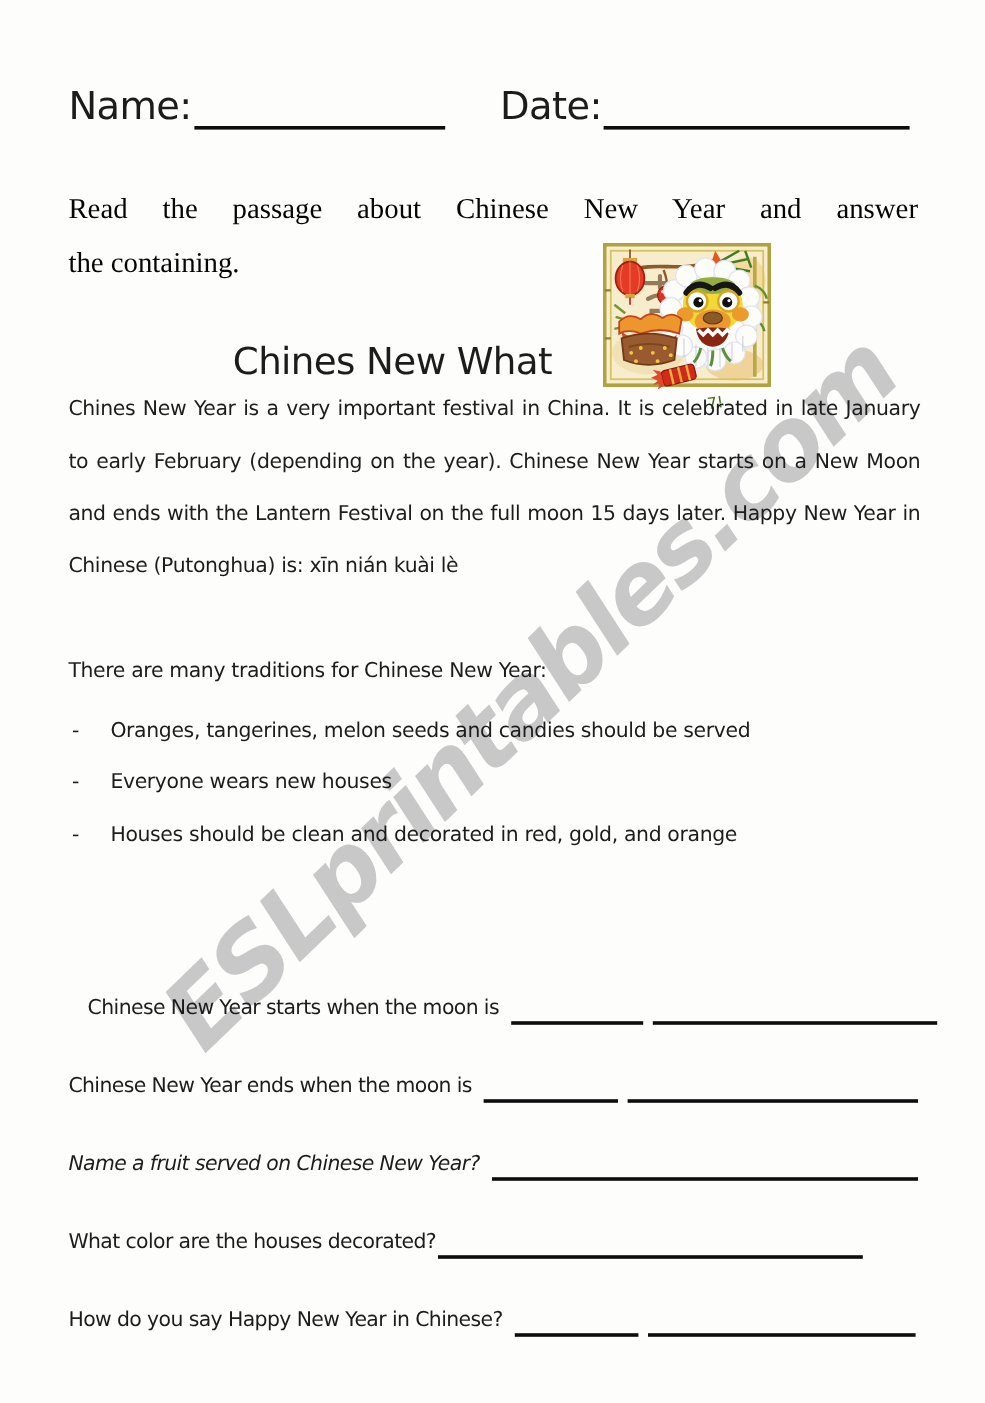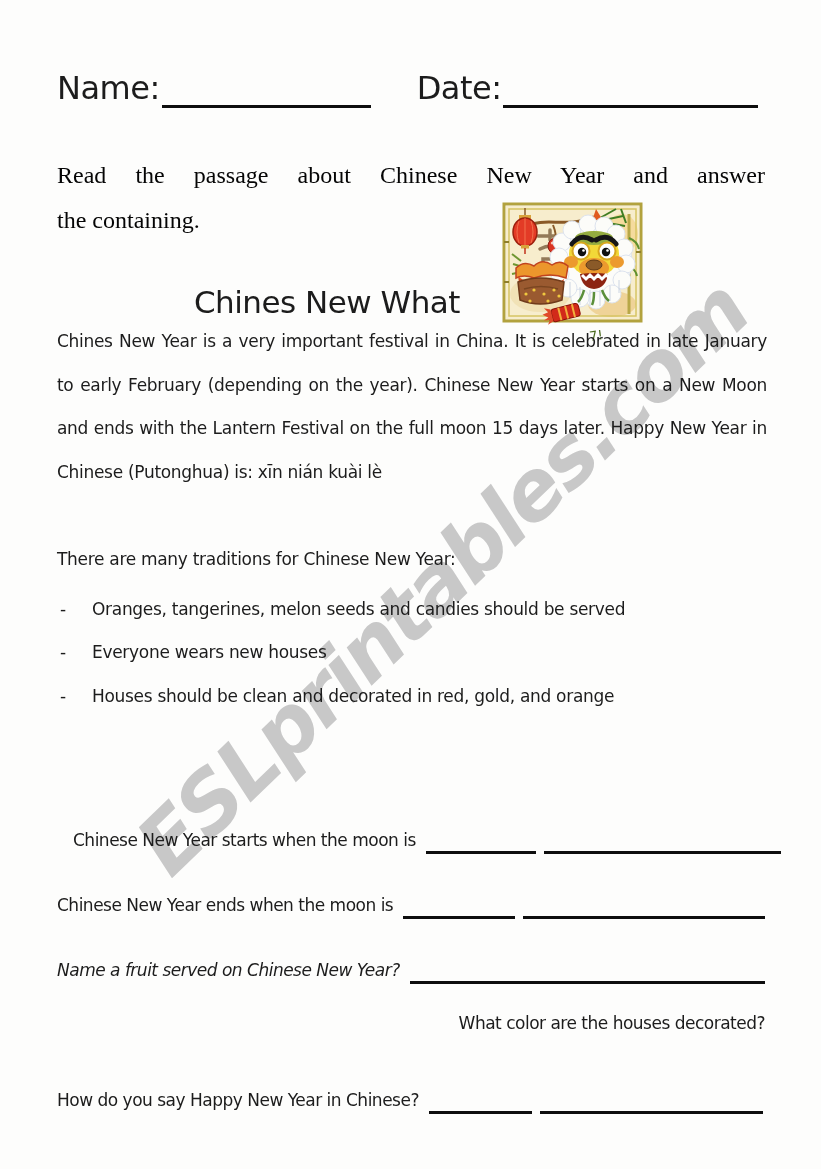--- a/index.html
+++ b/index.html
@@ -62,21 +62,21 @@
   .q-row{
     left:57px;width:708px;height:36px;
     display:flex;align-items:flex-end;
     font-size:17px;letter-spacing:-0.3px;
   }
   .q-text{white-space:nowrap;padding-bottom:4px;}
   .q-blank{flex:1;display:flex;gap:8px;margin-left:10px;}
   .q-blank .seg{border-bottom:3px solid #0e0e0e;flex:1;height:1px;}
   .q-blank.split .seg1{flex:0 0 31%;}
   .q1{top:818px;margin-left:16px;} .q2{top:883px;} .q3{top:948px;font-style:italic;}
-  .q4{top:1013px;flex-direction:column;} .q5{top:1078px;}
+  .q4{top:1013px;} .q5{top:1078px;}
   .q4 .q-blank{margin-left:2px;margin-right:46px;}
   .q5 .q-blank{margin-right:2px;}
   
   .clipart{left:500px;top:202px;width:145px;height:145px;}
 </style>
 </head>
 <body>
 
 <div class="page">
 

